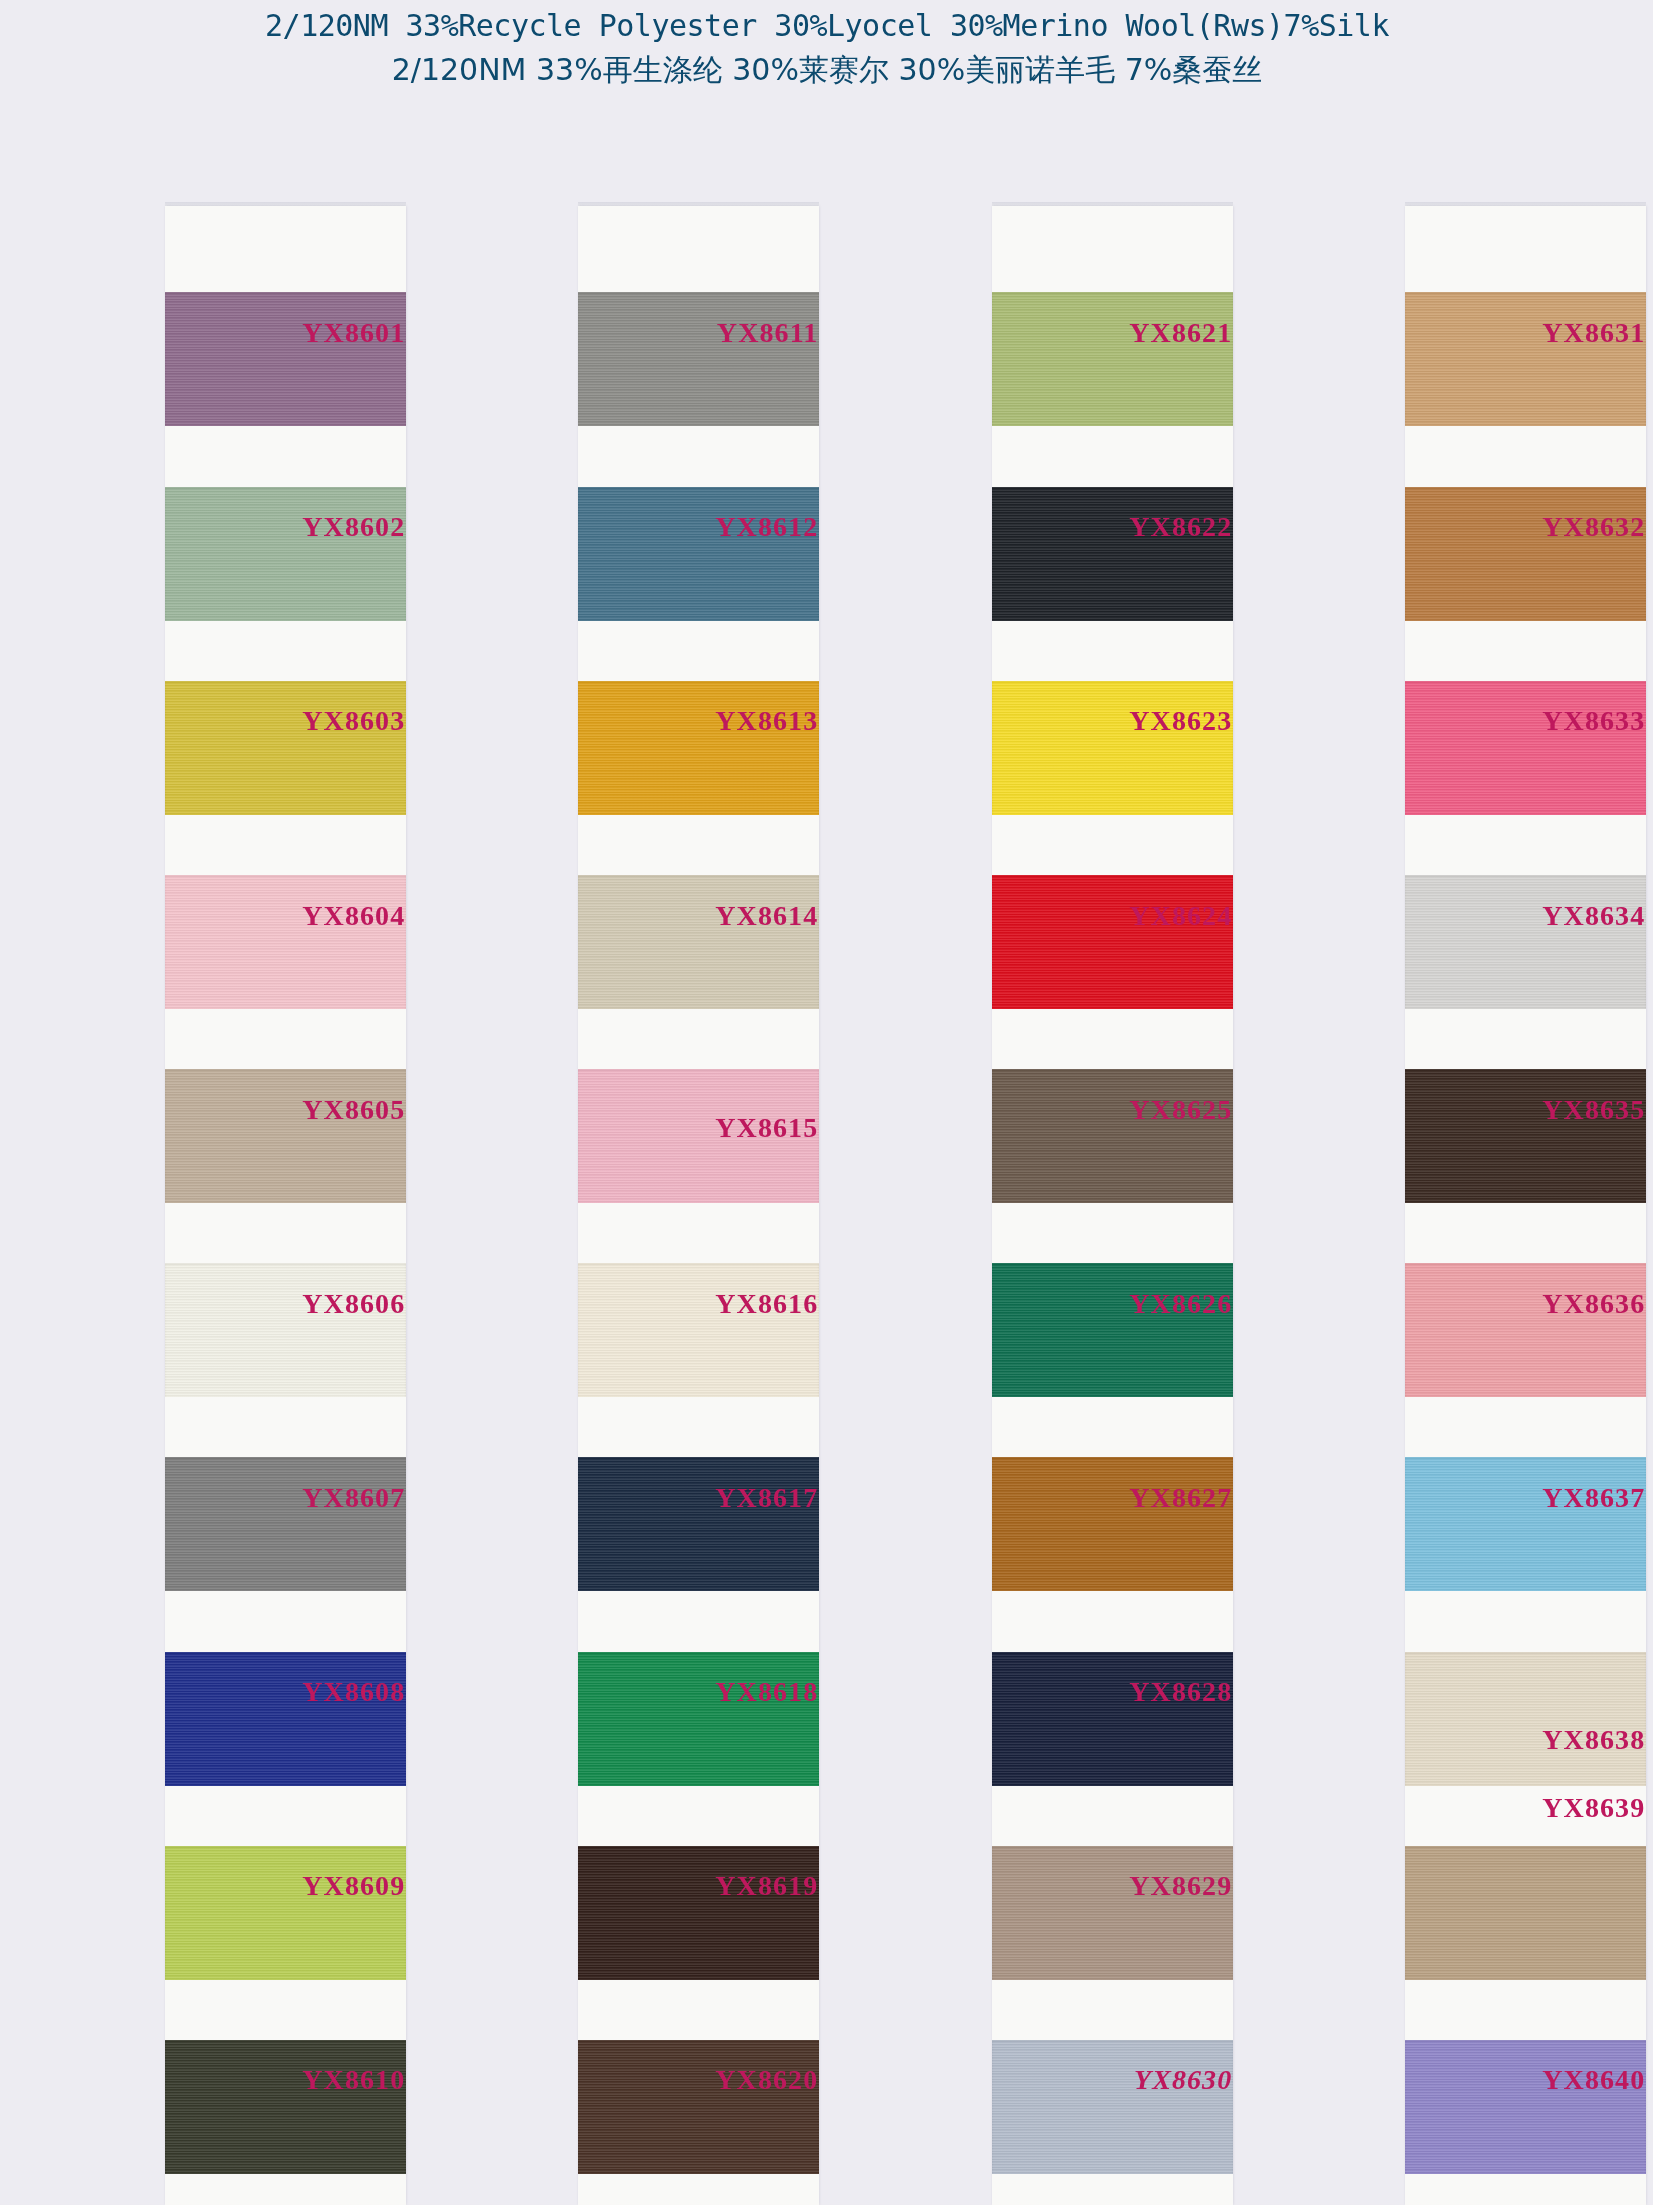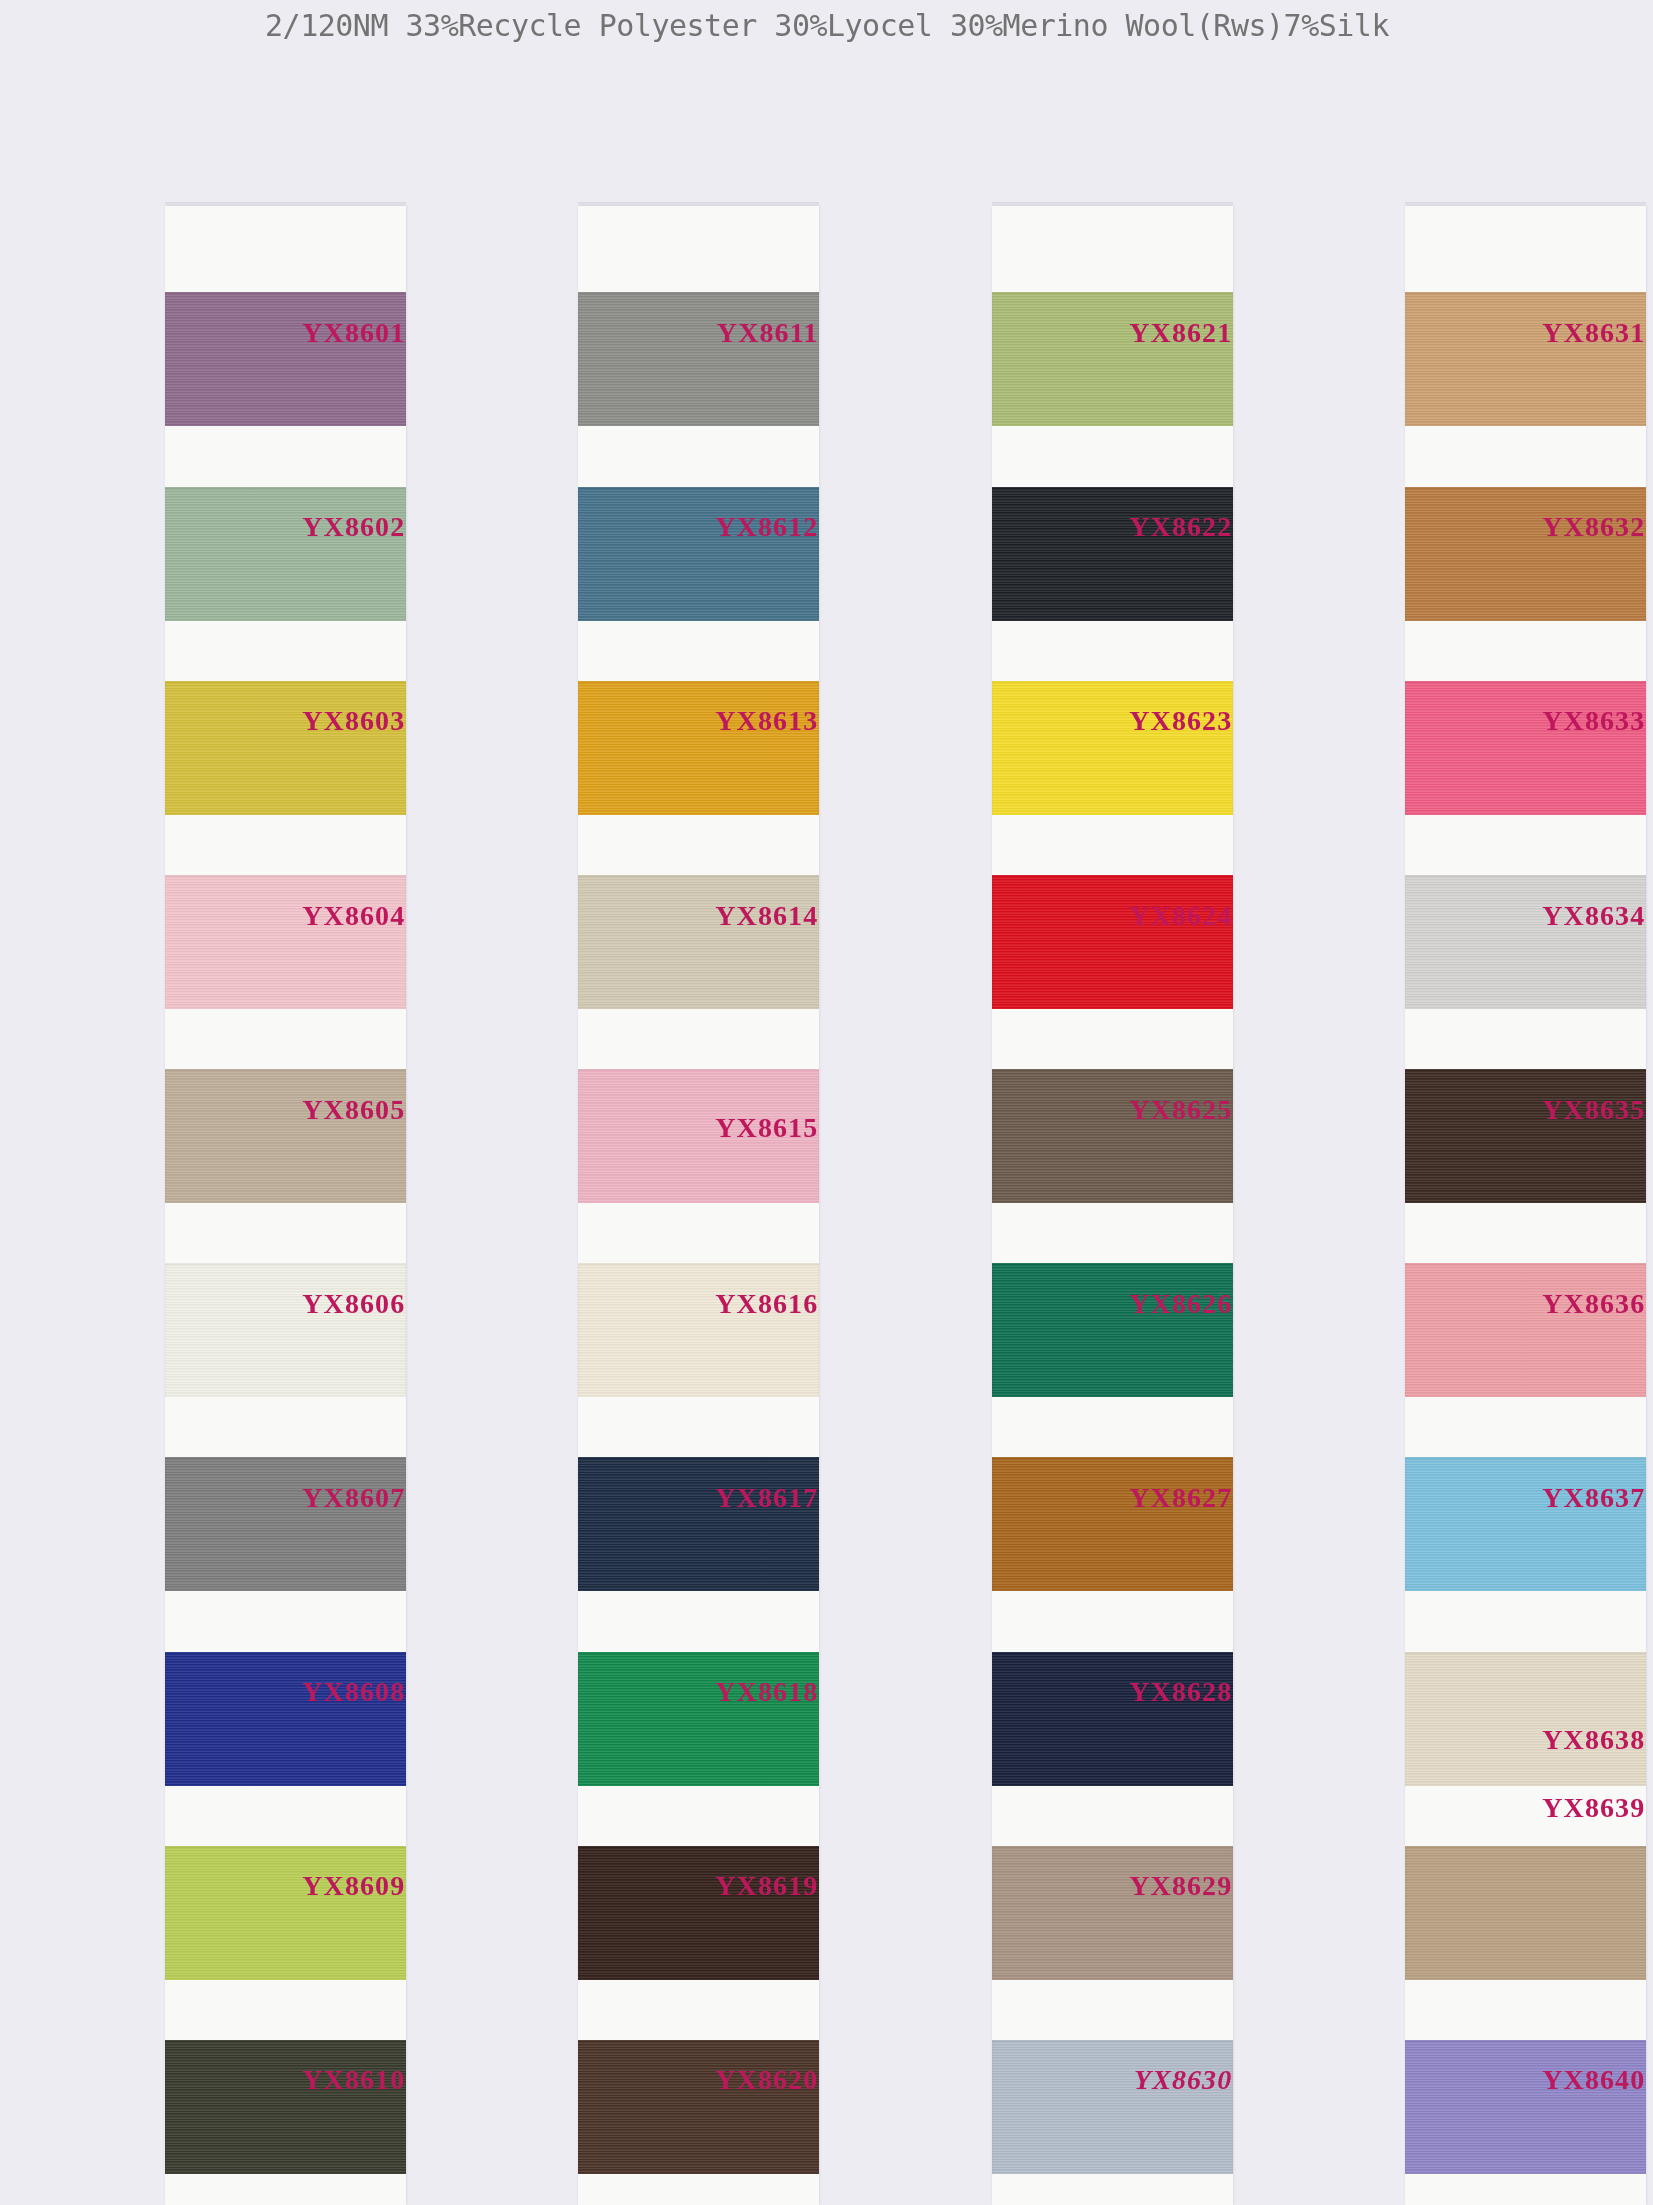--- a/index.html
+++ b/index.html
@@ -23,21 +23,21 @@
     font-weight:600;
     letter-spacing:0.5px;
     color:#2b2b36;
     white-space:nowrap;
   }
   #title-line .gap{display:inline-block;width:60px;}
   #title-line .cn{font-style:normal;font-family:"DejaVu Sans",sans-serif;font-size:36px;font-weight:700;}
   .spec-line{
     font-family:"DejaVu Sans Mono","Liberation Mono",monospace;
     font-size:30px;
-    color:#737373;
+    color:#0c4a6e;
     letter-spacing:-0.5px;
     white-space:nowrap;
     margin-top:7.7px;
   }
   .spec-line.cn{font-family:"DejaVu Sans",sans-serif;letter-spacing:0px;}
 
   
   #grid{
     position:absolute;left:0;top:180px;width:1654px;height:2025px;
   }
@@ -77,20 +77,21 @@
     letter-spacing:1.1px;
     white-space:nowrap;
     text-align:right;
   }
 </style>
 </head>
 <body>
 
 <div id="header">
   <div class="spec-line">2/120NM 33%Recycle Polyester 30%Lyocel 30%Merino Wool(Rws)7%Silk</div>
+  <div class="spec-line cn">2/120NM 33%再生涤纶 30%莱赛尔 30%美丽诺羊毛 7%桑蚕丝</div>
 </div>
 
 <div id="grid">
     <div class="column" style="left: 0px;">
       <div class="strip-top-edge"></div>
       <div class="strip" style="background: rgb(249, 249, 247);">
         <div class="swatch" title="mauve-purple" style="top: 86px; height: 134px; background: rgb(142, 107, 140);"></div>
         <div class="swatch" title="sage-green" style="top: 281px; height: 134px; background: rgb(156, 182, 156);"></div>
         <div class="swatch" title="mustard-yellow" style="top: 475px; height: 134px; background: rgb(212, 192, 60);"></div>
         <div class="swatch" title="baby-pink" style="top: 669px; height: 134px; background: rgb(244, 195, 203);"></div>

